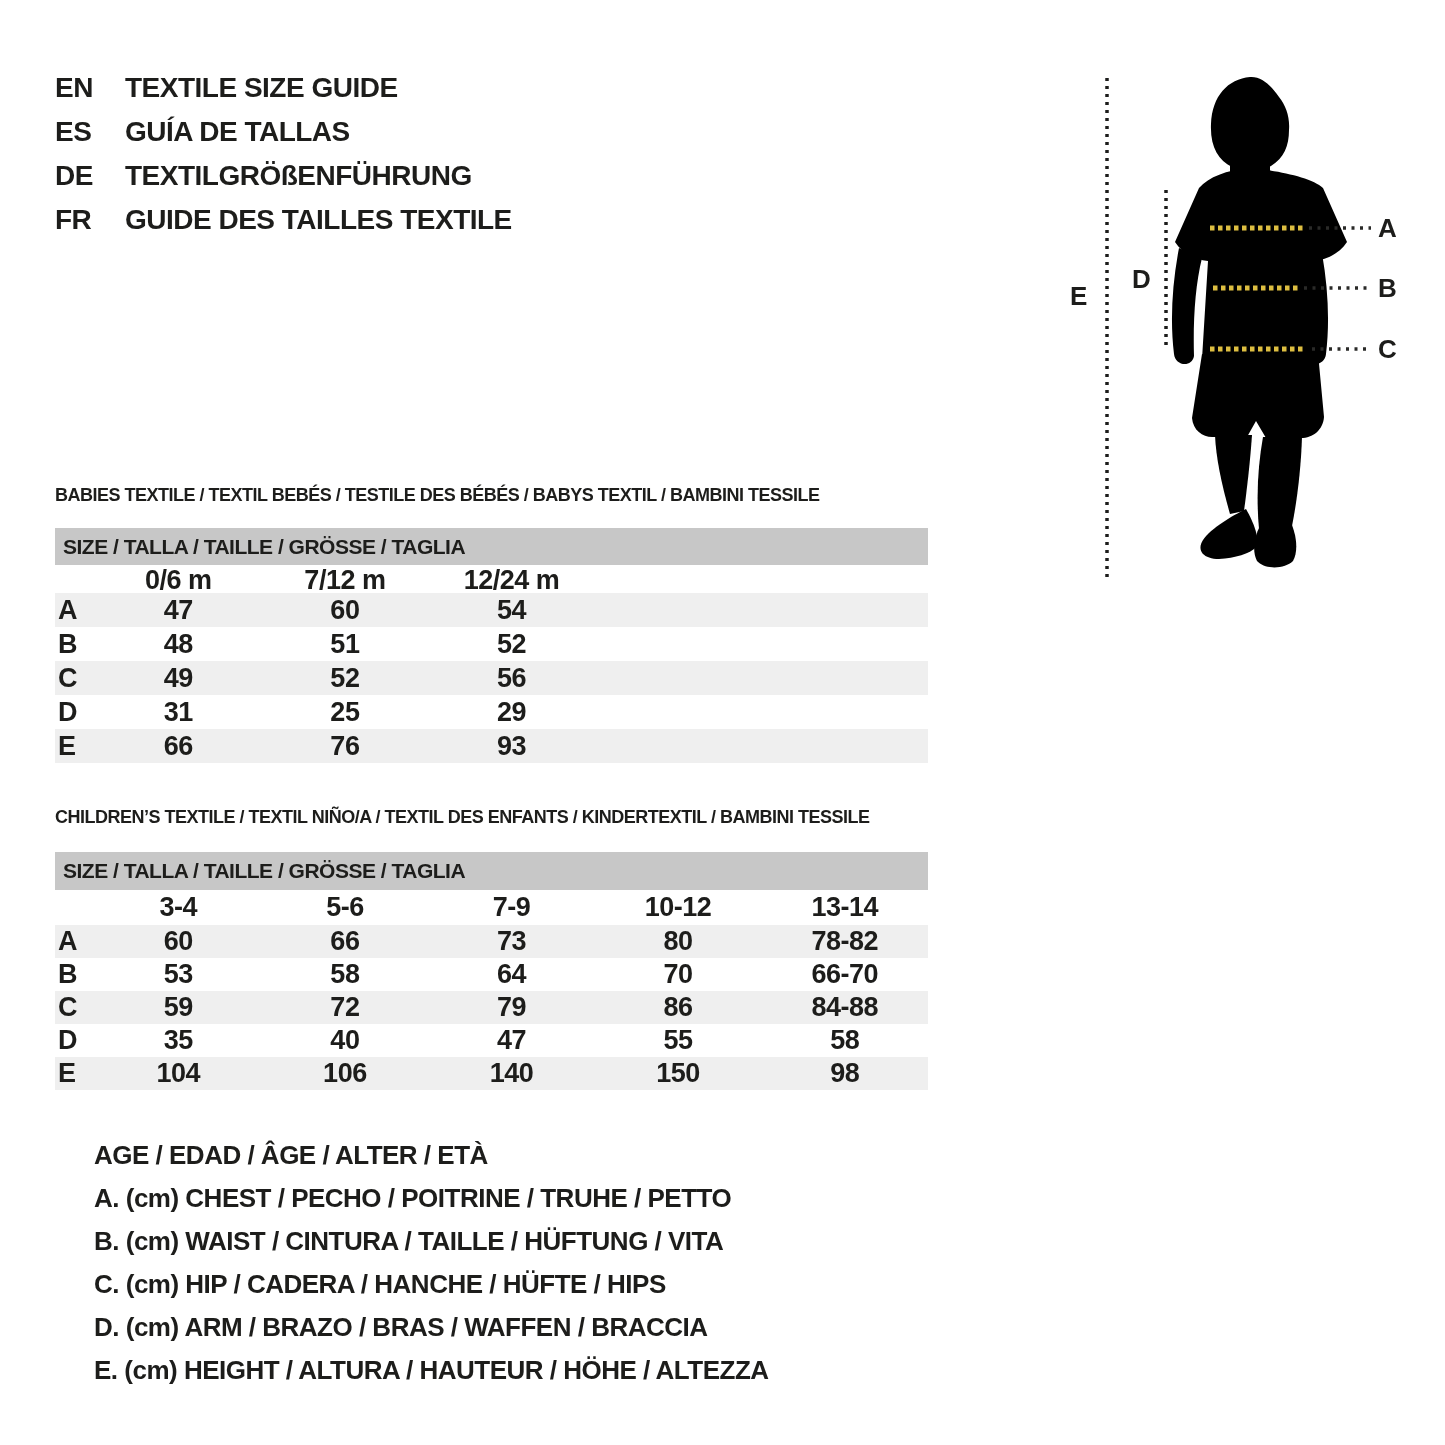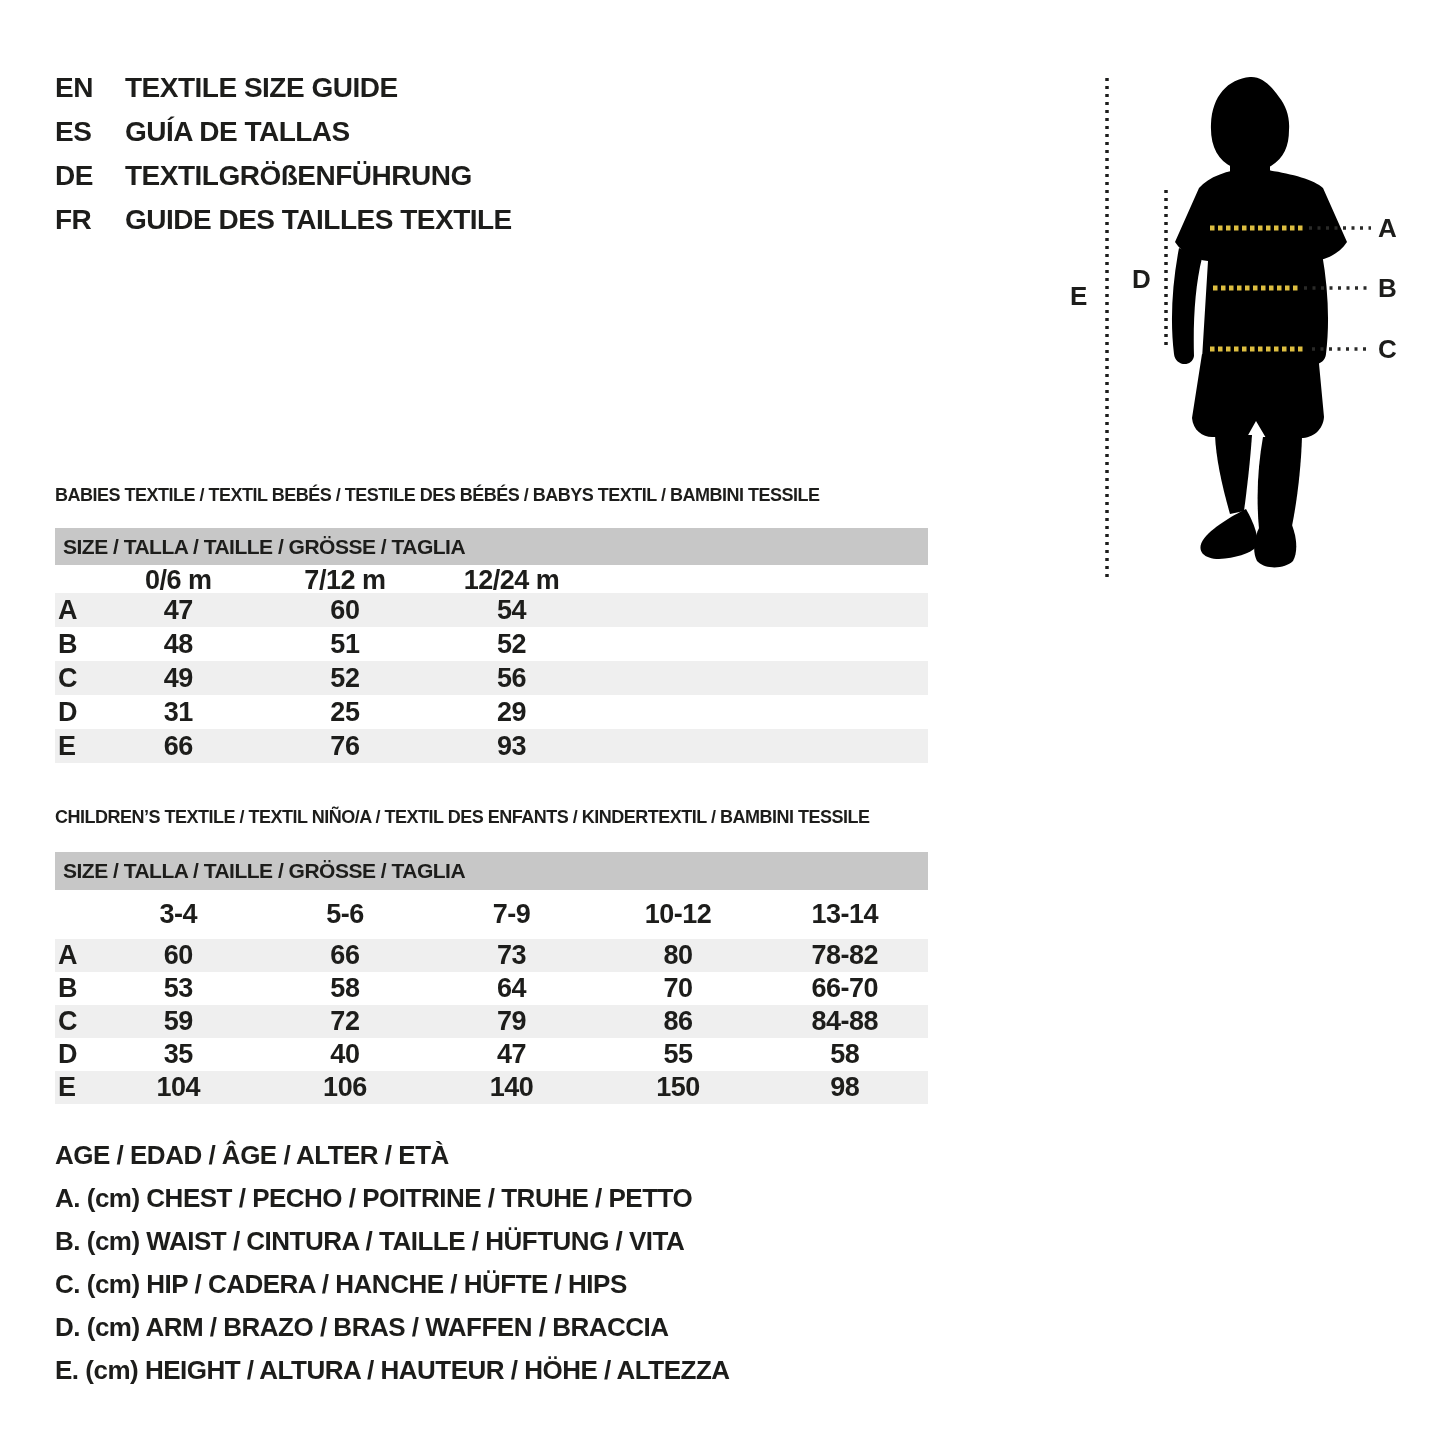--- a/index.html
+++ b/index.html
@@ -33,25 +33,25 @@
   .size-bar { background:#c7c7c7; height:37px; display:flex; align-items:center;
               padding-left:8px; font-size:21px; }
   .trow { display:grid; grid-template-columns:40px repeat(5,1fr); height:34px; }
   .thead { height:28px; }
   .cell { display:flex; align-items:center; justify-content:center; font-size:27px; }
   .letter { justify-content:flex-start; padding-left:3px; }
   .alt { background:#efefef; }
   .children .size-bar { height:38px; }
   .children .thead { height:35px; }
   .children .trow { height:33px; }
-  .children .thead.trow { height:49px; }
+  .children .thead.trow { height:35px; }
 
   
   .legend { left:55px; top:1134px; }
-  .legend-line { height:43px; display:flex; align-items:center; font-size:26px; white-space:nowrap; }
+  .legend-line { height:43px; display:flex; align-items:center; font-size:26px; white-space:nowrap;margin-left:39px; }
 </style>
 </head>
 <body>
 
 <header class="abs lang-block">
   <div class="lang-row">
     <span class="lang-code">EN</span>
     <span class="lang-title">TEXTILE SIZE GUIDE</span>
   </div>
   <div class="lang-row">

